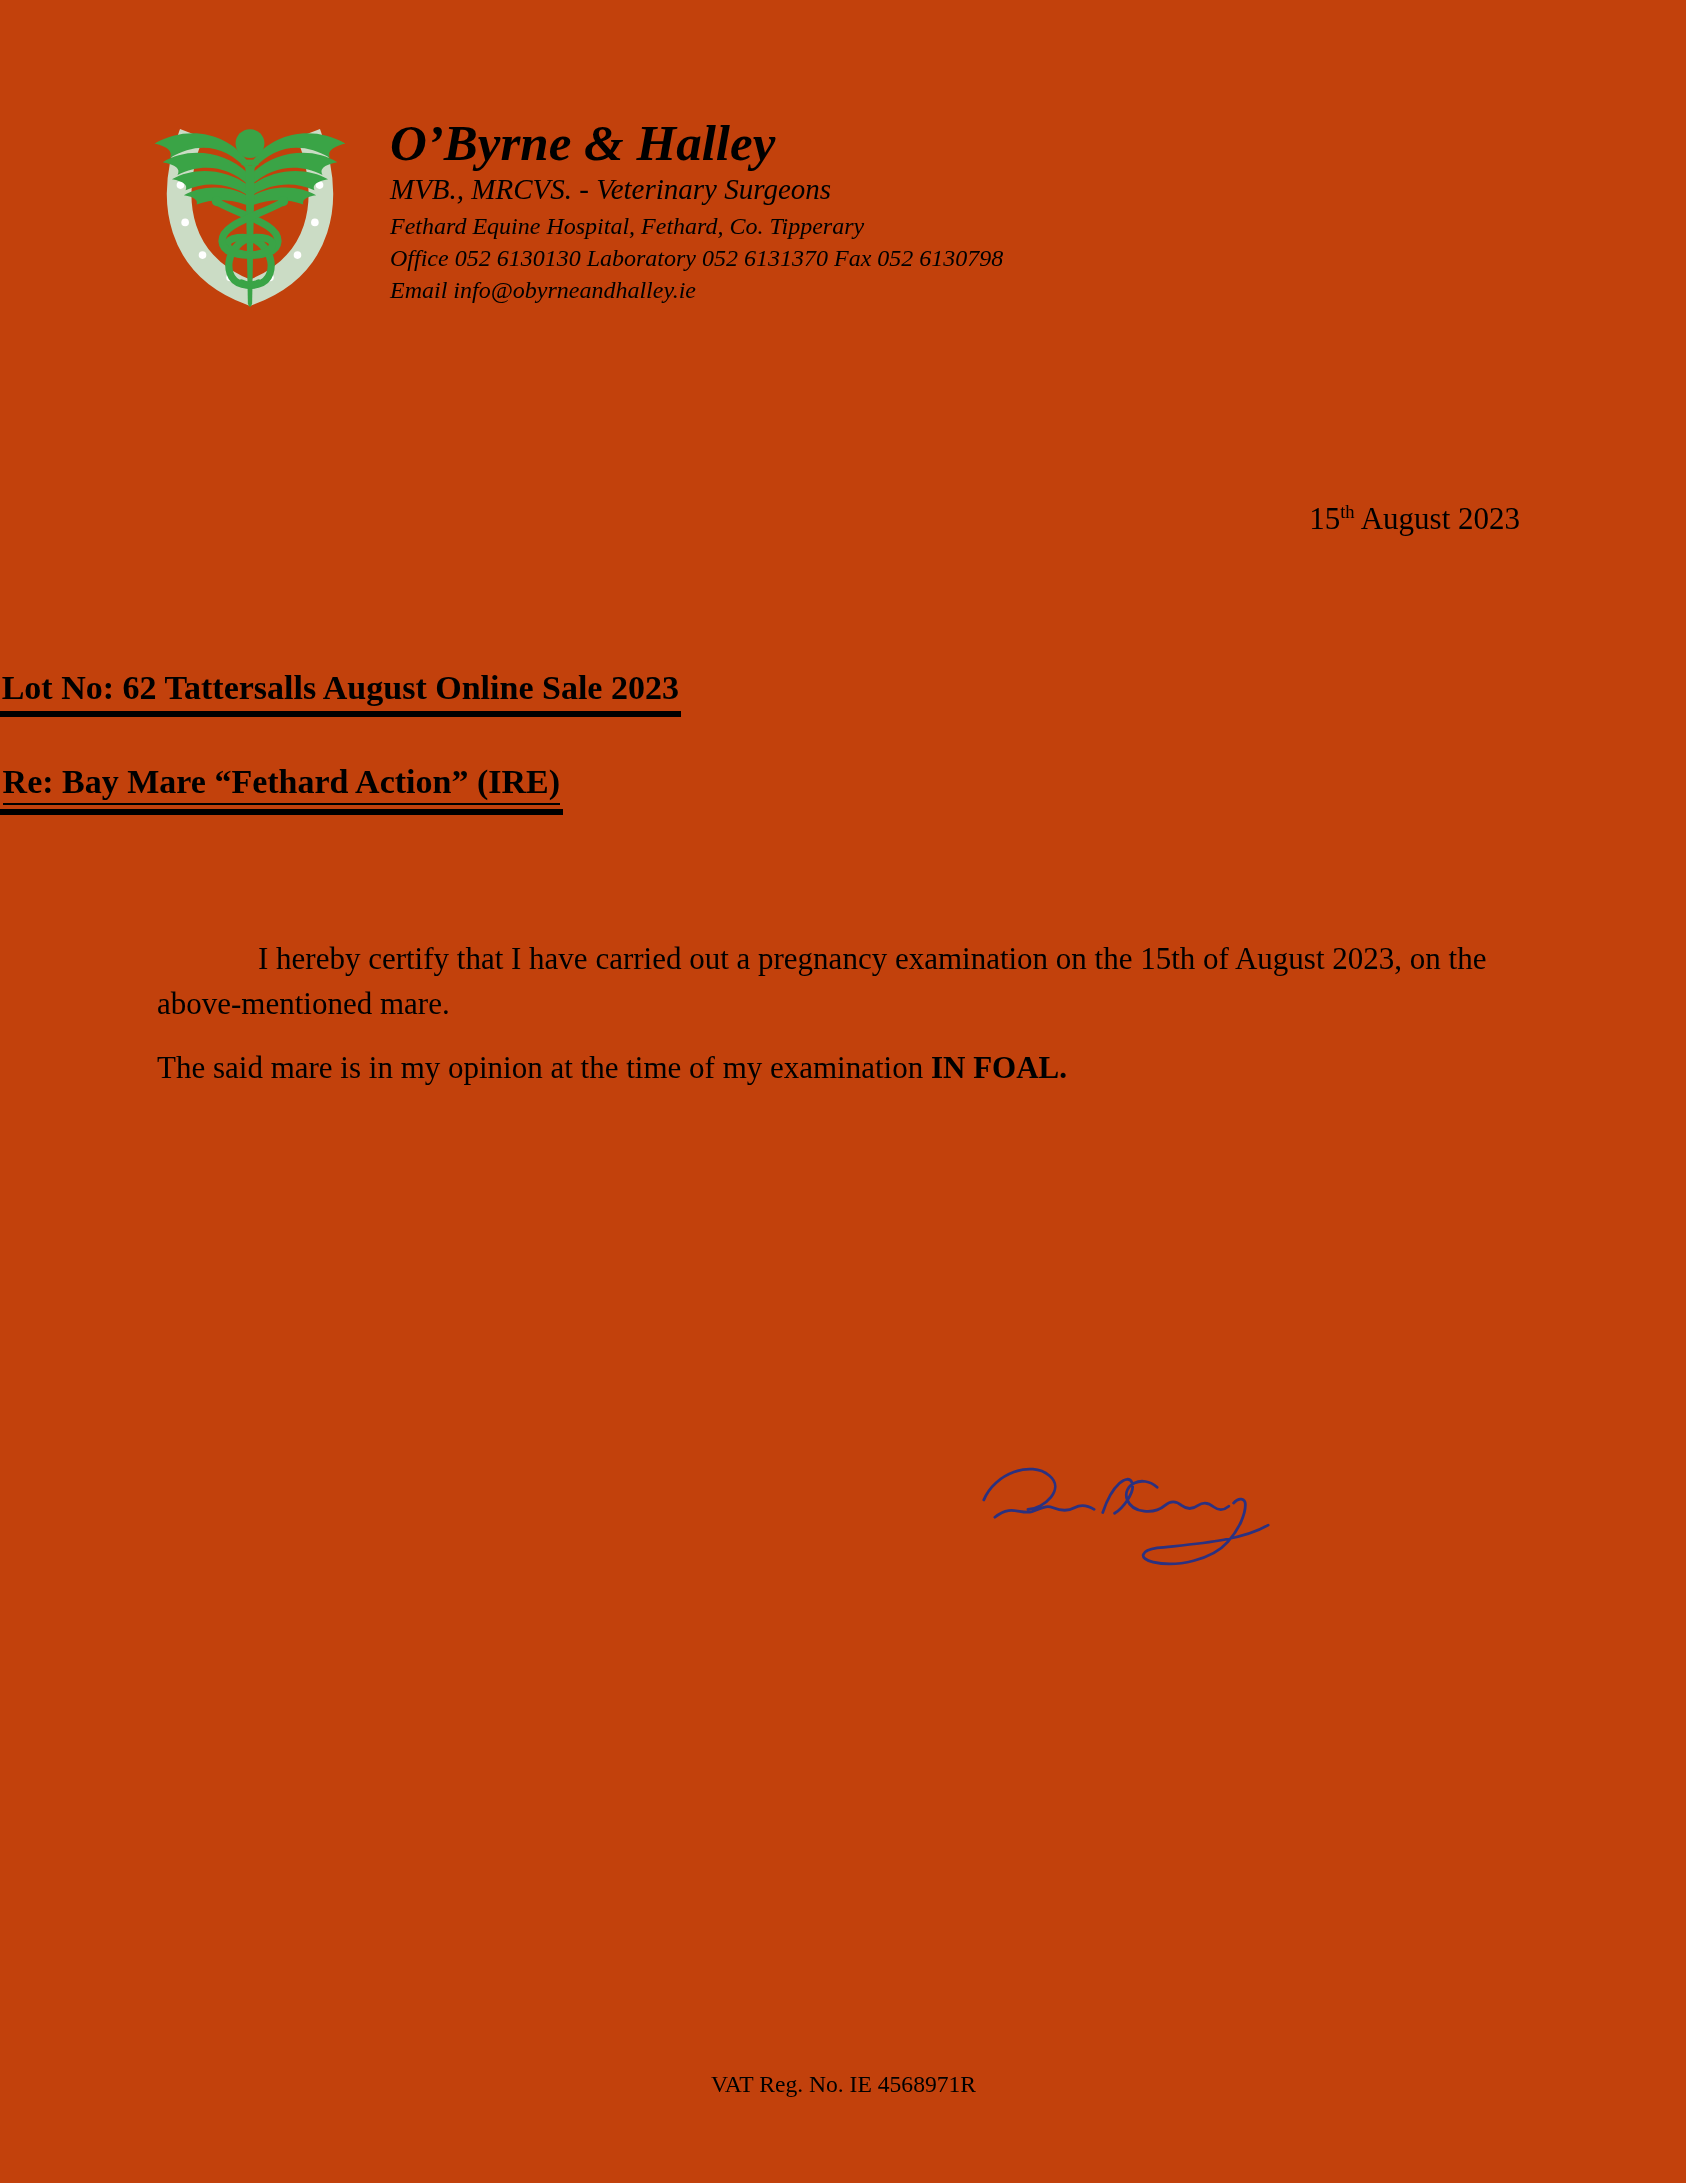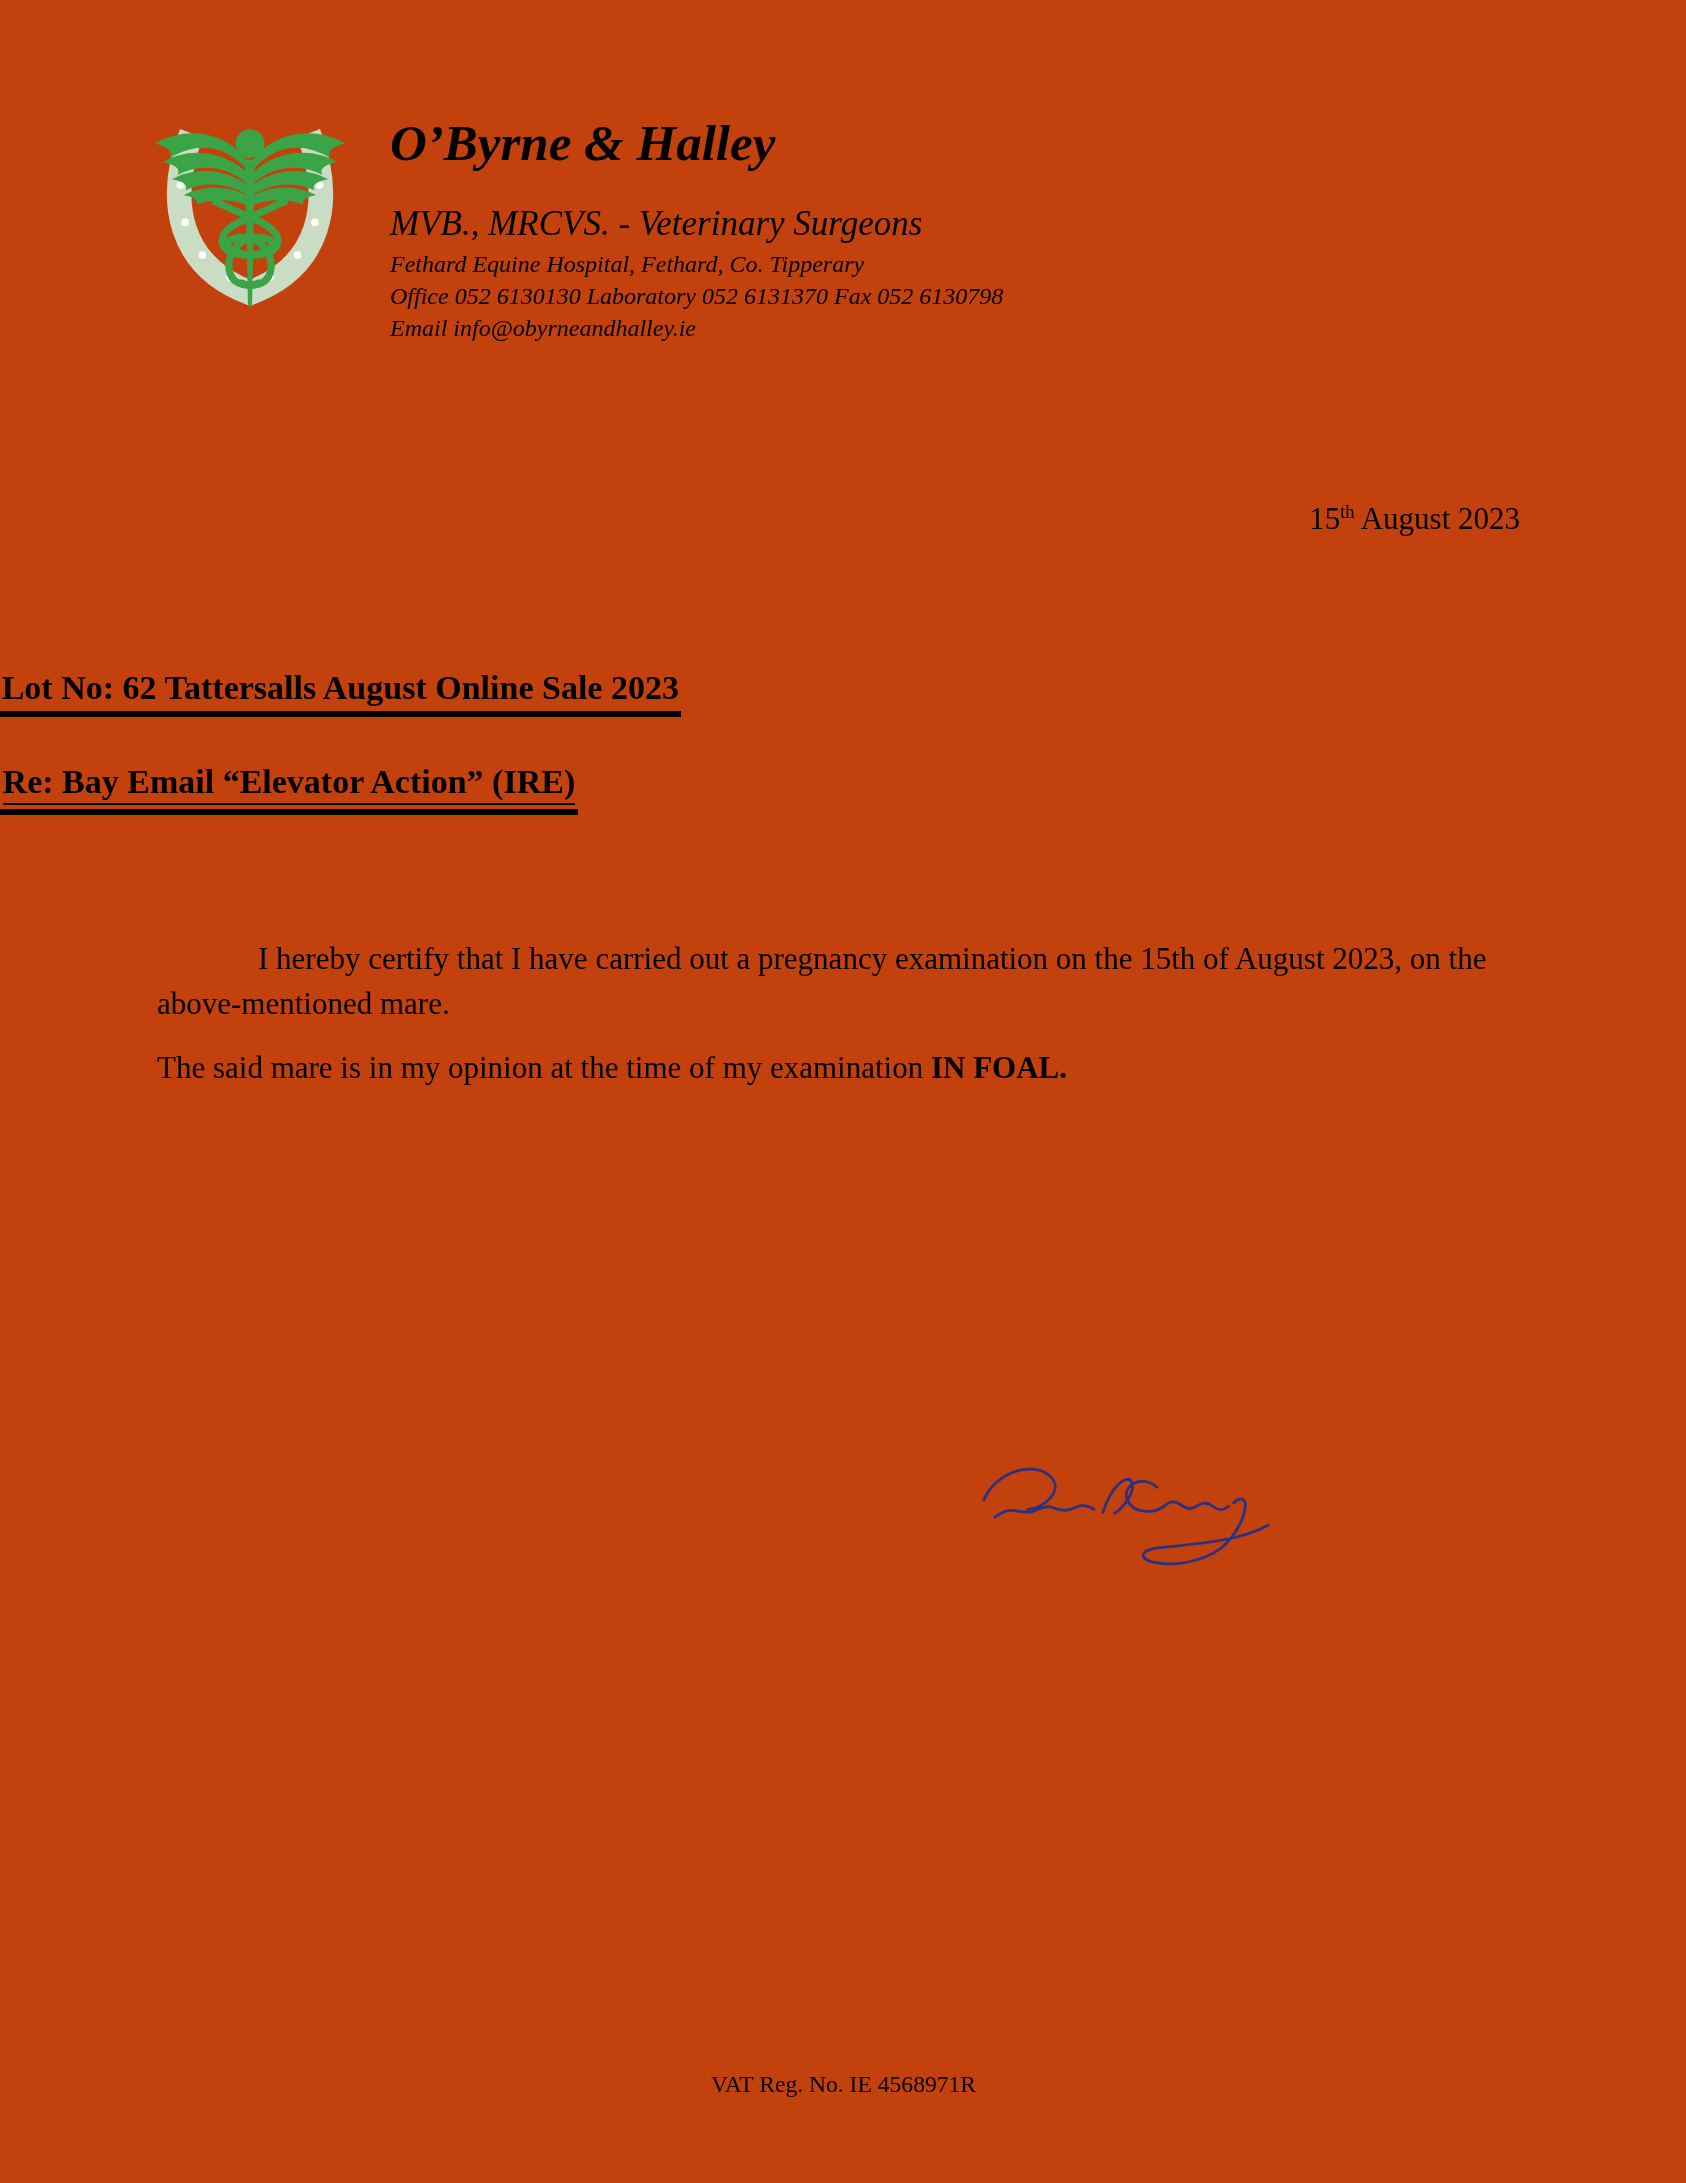--- a/index.html
+++ b/index.html
@@ -31,23 +31,22 @@
     top: 114px;
     white-space: nowrap;
   }
   .practice-name {
     font-size: 51px;
     font-weight: bold;
     font-style: italic;
     line-height: 1.15;
   }
   .practice-quals {
-    font-size: 35px;
+    font-size: 29px;
     font-style: italic;
-    margin-top: 31px;
     line-height: 1.15;
   }
   .practice-line {
     font-size: 24px;
     font-style: italic;
     line-height: 1.33;
   }
   .practice-addr { margin-top: 5.2px; }
 
   
@@ -190,21 +189,21 @@
     <div class="practice-line">Office 052 6130130 Laboratory 052 6131370 Fax 052 6130798</div>
     <div class="practice-line">Email info@obyrneandhalley.ie</div>
   </div>
 
   <div class="letter-date"><span>15</span><sup>th</sup><span> August 2023</span></div>
 
   <div class="heading-row h1-row">
     <span class="u-thick">Lot No: 62 Tattersalls August Online Sale 2023</span>
   </div>
   <div class="heading-row h2-row">
-    <span class="u-double-outer"><span class="u-double-inner">Re: Bay Email “Elevator Action” (IRE)</span></span>
+    <span class="u-double-outer"><span class="u-double-inner">Re: Bay Mare “Fethard Action” (IRE)</span></span>
   </div>
 
   <div class="body-par par-certify">I hereby certify that I have carried out a pregnancy examination on the 15th of August 2023, on the above-mentioned mare.</div>
   <div class="body-par par-opinion"><span>The said mare is in my opinion at the time of my examination </span><span class="emph">IN FOAL.</span></div>
 
   <svg class="signature-svg" viewBox="0 0 820 320" aria-hidden="true">
     <path fill="none" stroke-width="7" stroke-linecap="round" stroke-linejoin="round" d="M30,128 C58,60 150,28 196,66 C238,100 184,150 142,152
              M58,172 C100,138 122,166 152,158 C176,151 186,140 206,148 C226,156 242,158 260,148 C278,138 294,142 310,152
              M332,160 C356,88 396,60 406,84 C416,108 382,150 362,162
              M470,96 C432,62 380,90 394,128 C408,162 462,166 490,142

